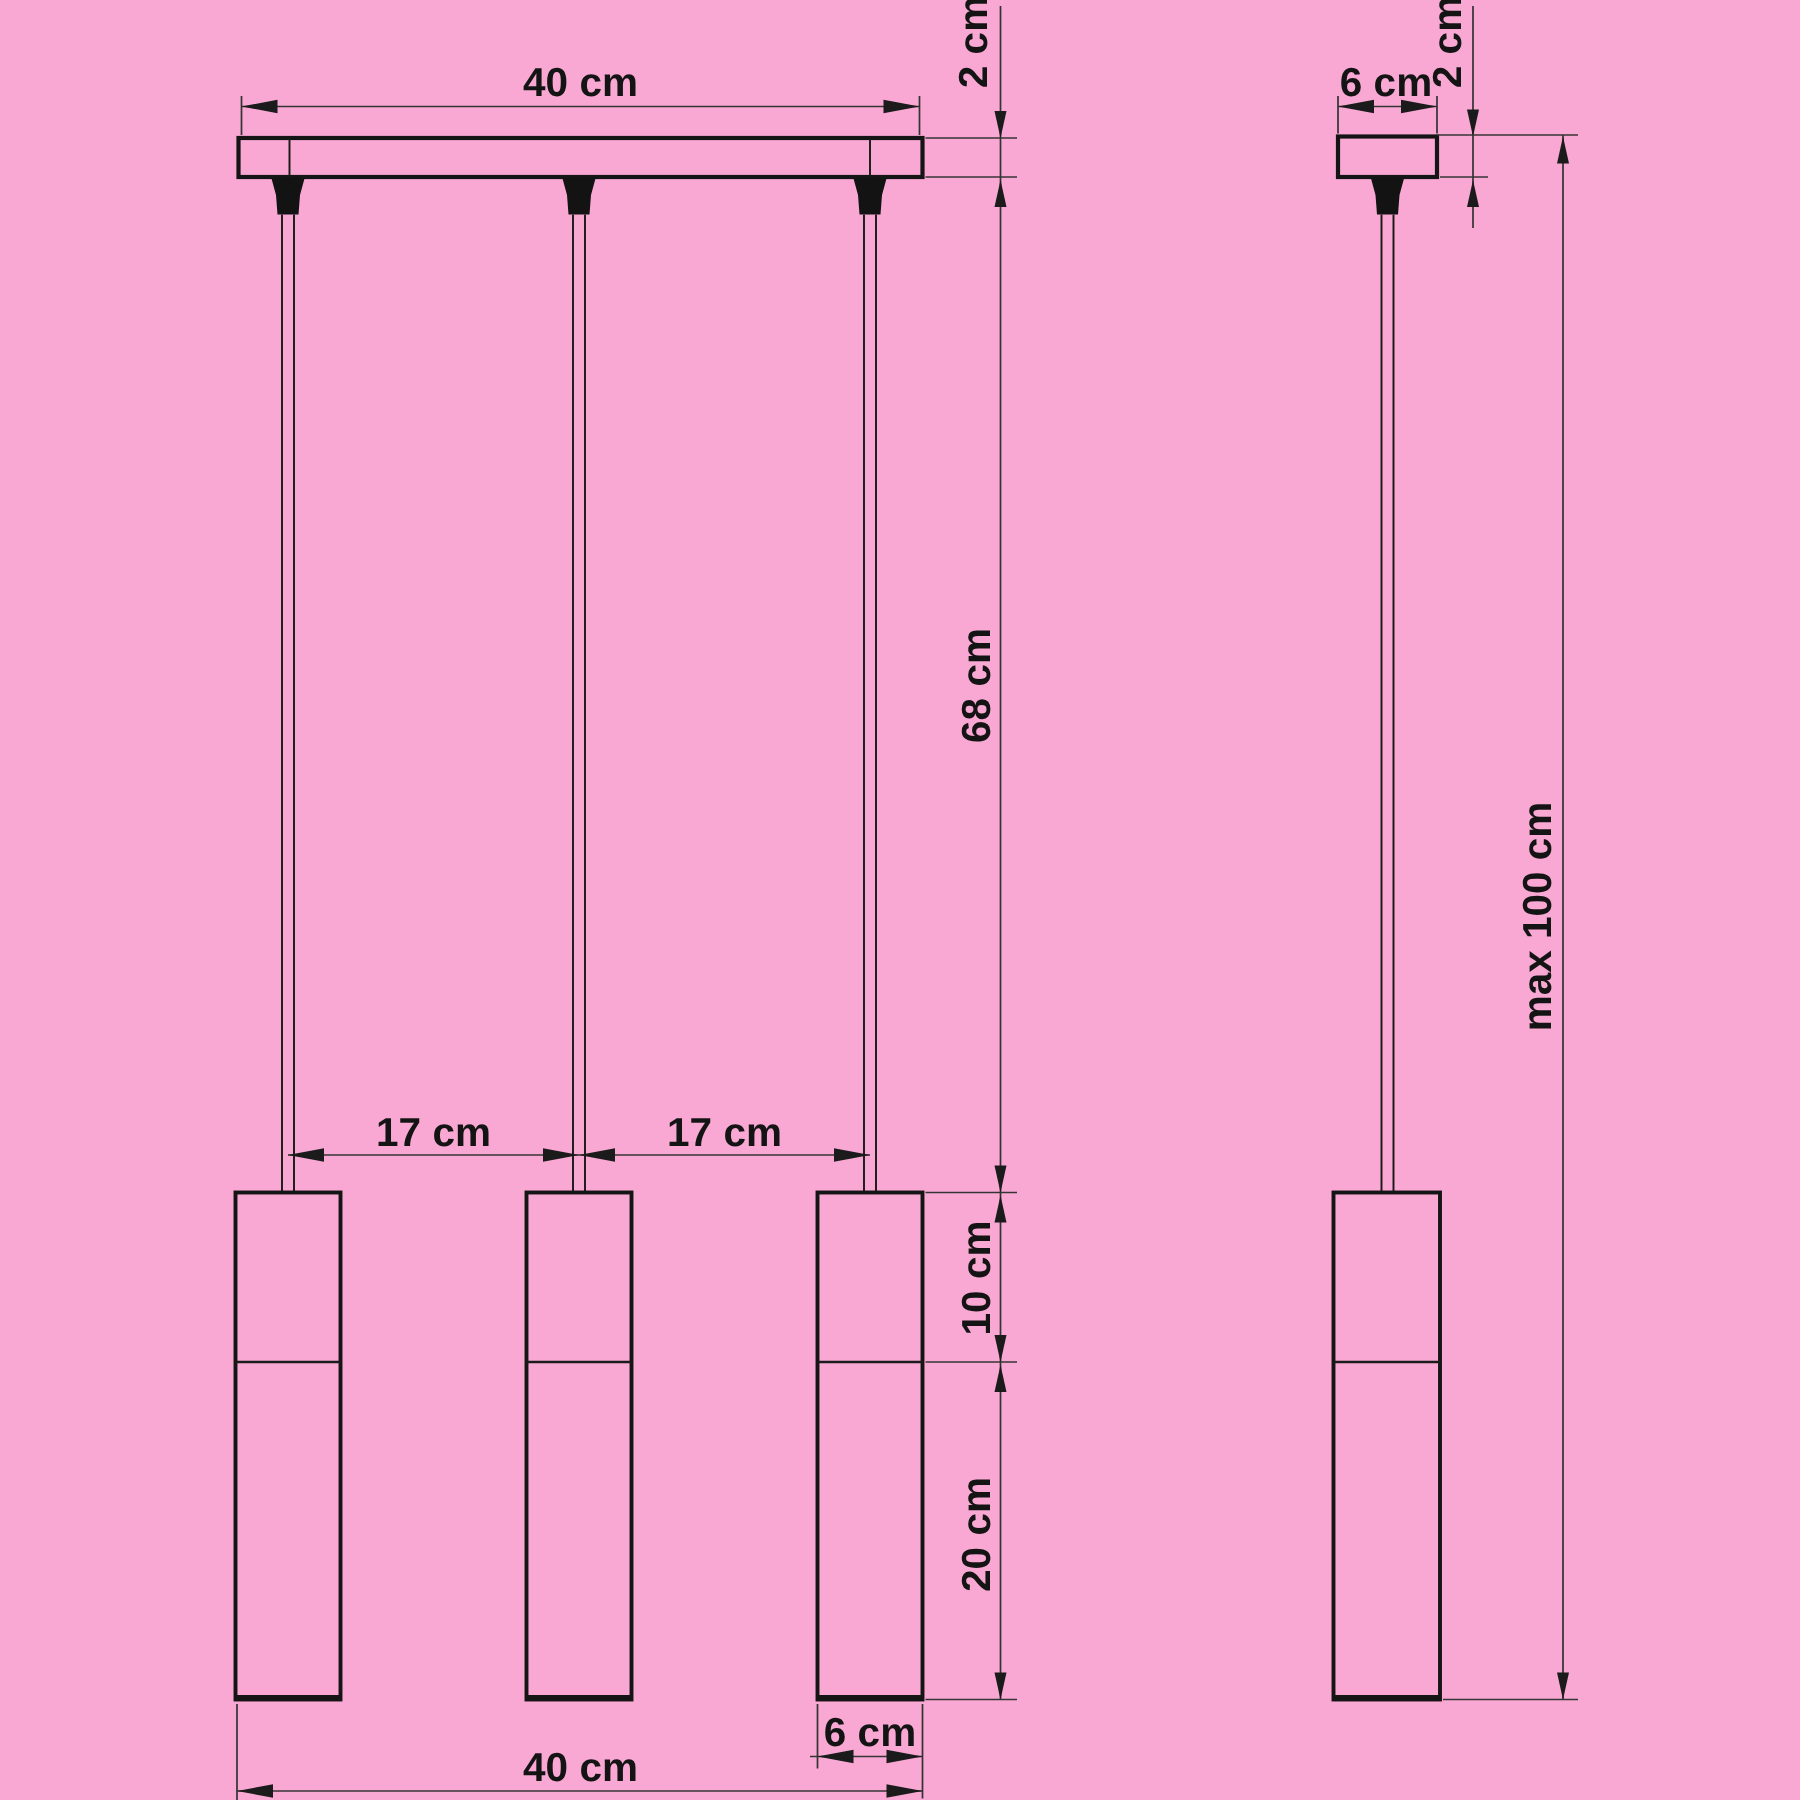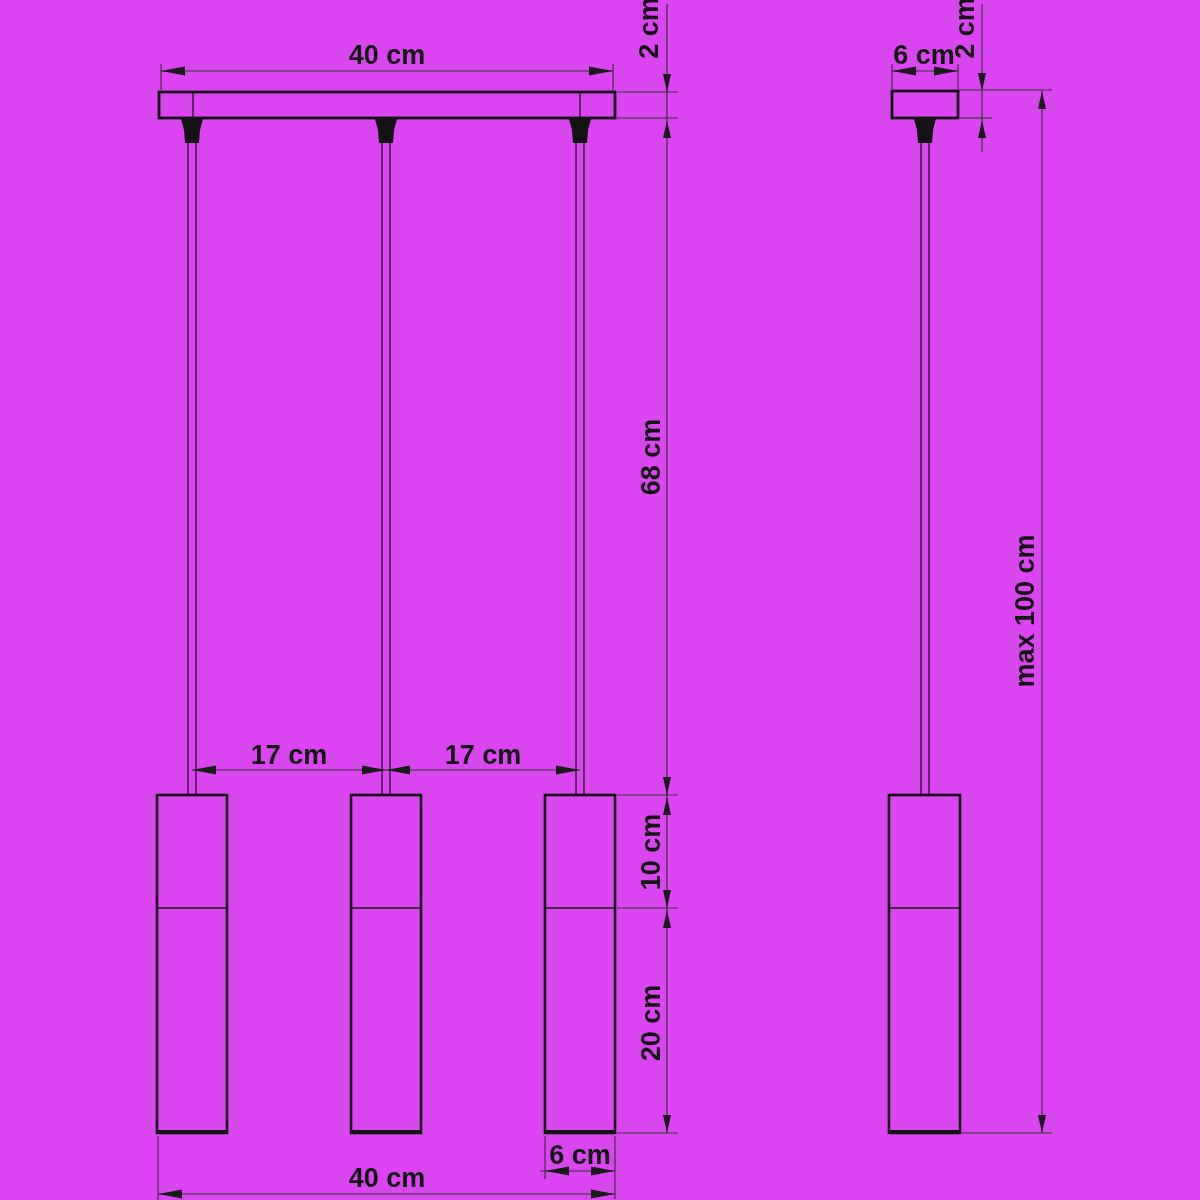--- a/index.html
+++ b/index.html
@@ -1,17 +1,17 @@
 <!DOCTYPE html>
 <html><head>
 <meta charset="utf-8">
 <style>
   html, body { margin: 0; padding: 0; background: #ffffff; }
   .drawing-wrap {
-    width: 1200px; height: 1200px; background: #d946ef;
+    width: 1200px; height: 1200px; background: #f9a8d4;
     position: relative; overflow: hidden;
   }
   svg { display: block; }
   .obj  { stroke: #1b1b1b; fill: none; }
   .objb { stroke: #151515; fill: none; }
   .fillb{ fill: #131313; stroke: none; }
   .dim  { stroke: #343434; stroke-width: 1.15; fill: none; }
   .arr  { fill: #1b1b1b; stroke: none; }
   .lbl  {
     font-family: "Liberation Sans", "DejaVu Sans", sans-serif;

